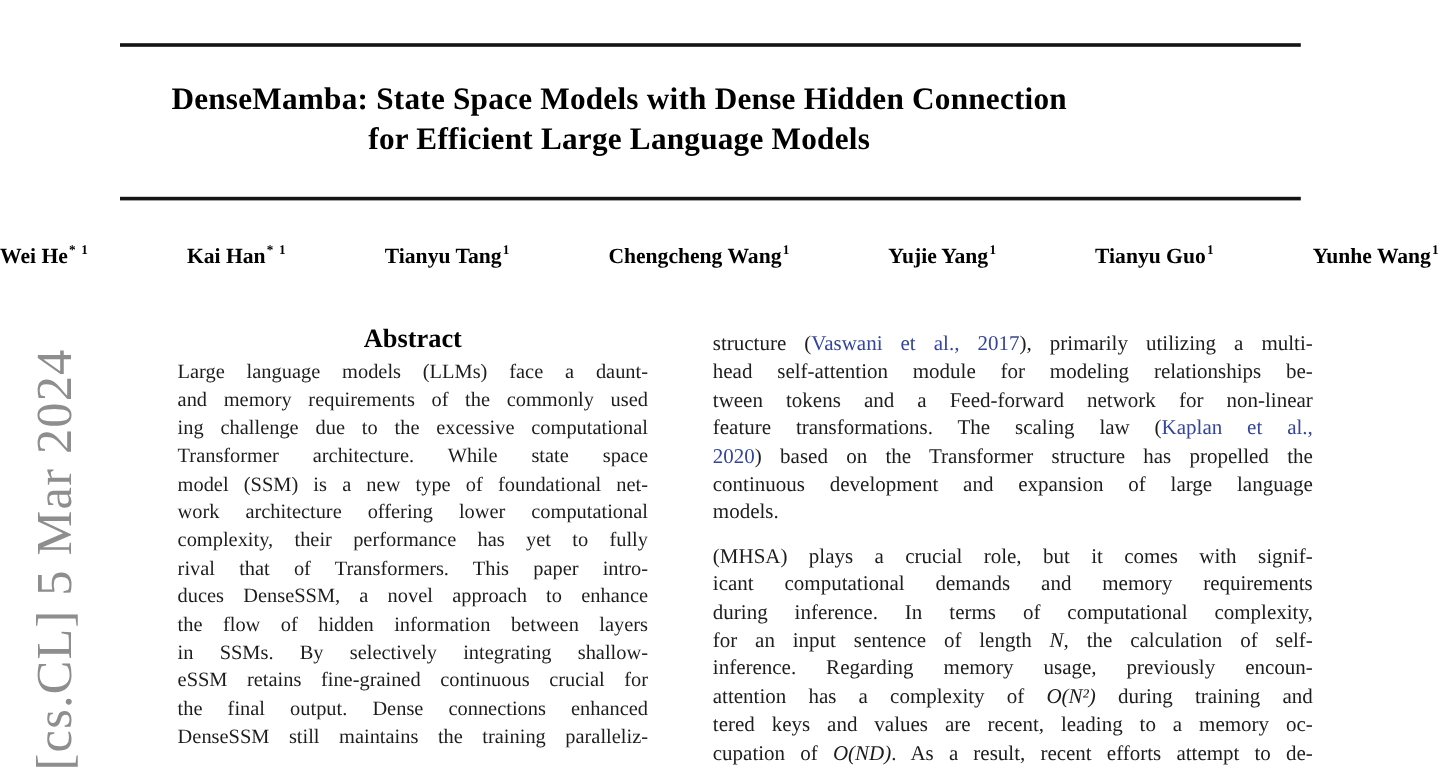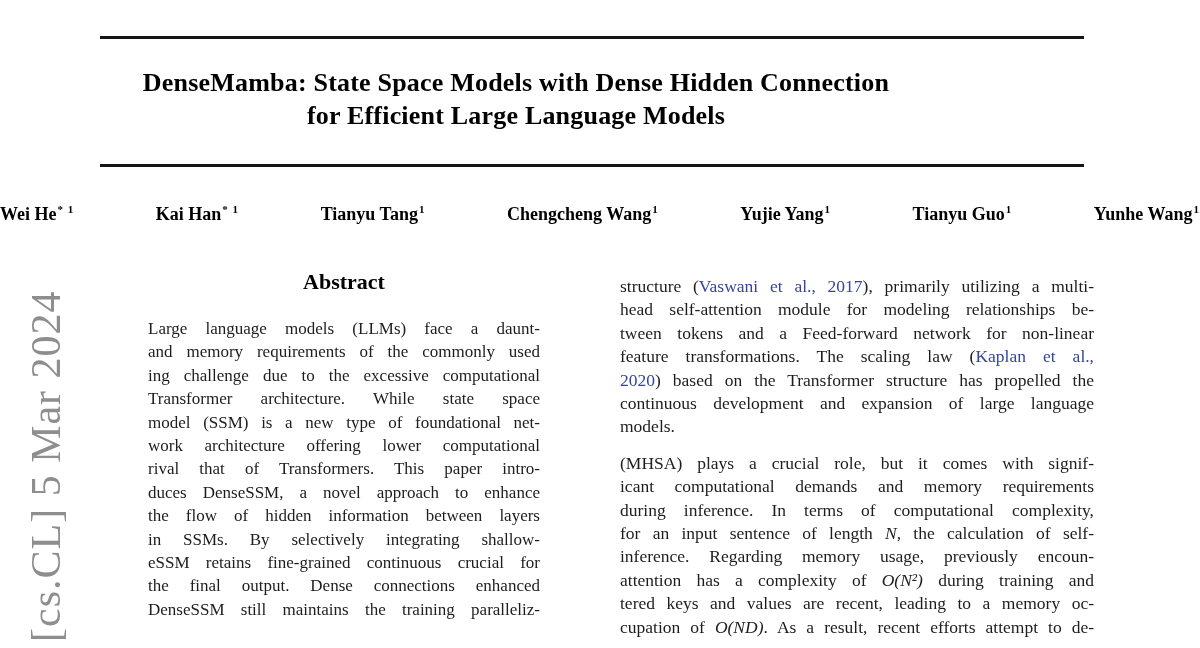--- a/index.html
+++ b/index.html
@@ -69,32 +69,32 @@
     position: absolute;
     left: 148px;
     top: 269px;
     width: 392px;
   }
   .abs-head {
     text-align: center;
     font-size: 22px;
     font-weight: bold;
     color: #000000;
-    margin-bottom: 22px;
+    margin-bottom: 3px;
   }
   .abs-body { font-size: 17px; }
   .abs-body .tline { line-height: 23.4px; }
   .right-col {
     position: absolute;
     left: 594px;
     top: 275px;
     width: 500px;
     font-size: 17.5px;
   }
-  .right-col .tline { line-height: 23.4px; margin-left: 26px; }
+  .right-col .tline { line-height: 23.4px; }
   .para2 { margin-top: 13px; }
   .tline {
     text-align: justify;
     text-align-last: justify;
     white-space: normal;
   }
   .tline.lastline { text-align-last: left; }
   .cite-link { color: var(--link-color, #35459c); }
   .math { font-style: italic; }
 </style>
@@ -126,20 +126,21 @@
 
   <div class="abs-col">
     <div class="abs-head">Abstract</div>
     <div class="abs-body">
         <div class="tline"><span>Large language models (LLMs) face a daunt-</span></div>
         <div class="tline"><span>and memory requirements of the commonly used</span></div>
         <div class="tline"><span>ing challenge due to the excessive computational</span></div>
         <div class="tline"><span>Transformer architecture. While state space</span></div>
         <div class="tline"><span>model (SSM) is a new type of foundational net-</span></div>
         <div class="tline"><span>work architecture offering lower computational</span></div>
+        <div class="tline"><span>complexity, their performance has yet to fully</span></div>
         <div class="tline"><span>rival that of Transformers. This paper intro-</span></div>
         <div class="tline"><span>duces DenseSSM, a novel approach to enhance</span></div>
         <div class="tline"><span>the flow of hidden information between layers</span></div>
         <div class="tline"><span>in SSMs. By selectively integrating shallow-</span></div>
         <div class="tline"><span>eSSM retains fine-grained continuous crucial for</span></div>
         <div class="tline"><span>the final output. Dense connections enhanced</span></div>
         <div class="tline"><span>DenseSSM still maintains the training paralleliz-</span></div>
       </div>
   </div>
 

